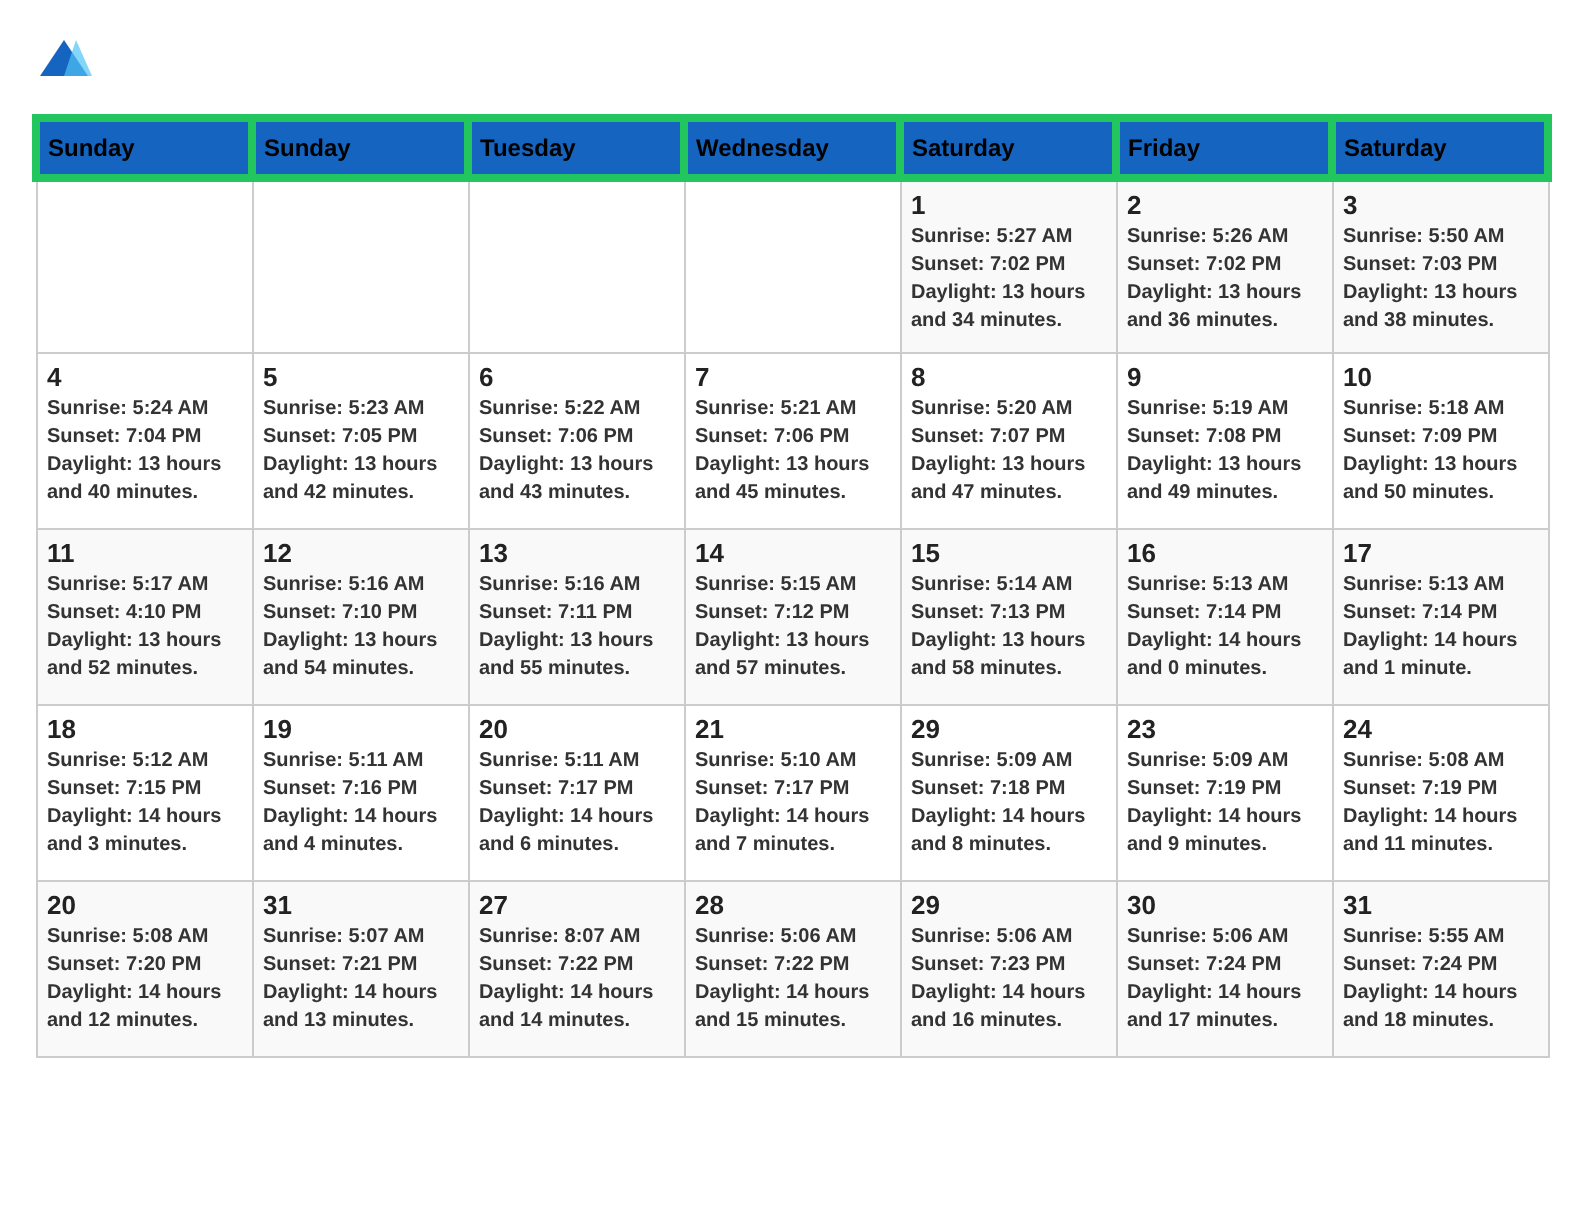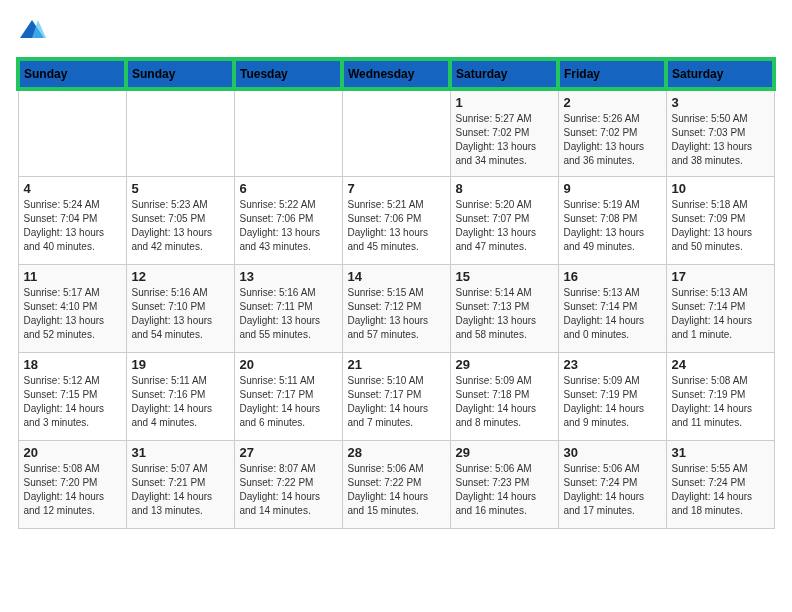--- a/index.html
+++ b/index.html
@@ -74,20 +74,21 @@
     .day-number {
       font-size: 13px;
       font-weight: bold;
       display: block;
       margin-bottom: 2px;
     }
     .cell-content {
       font-size: 10px;
       line-height: 1.4;
       color: #333;
+      font-weight: bold;
     }
     .empty-cell {
       background: #fff !important;
     }
   </style>
 </head>
 <body>
 
 <div class="header">
   <div class="logo">

